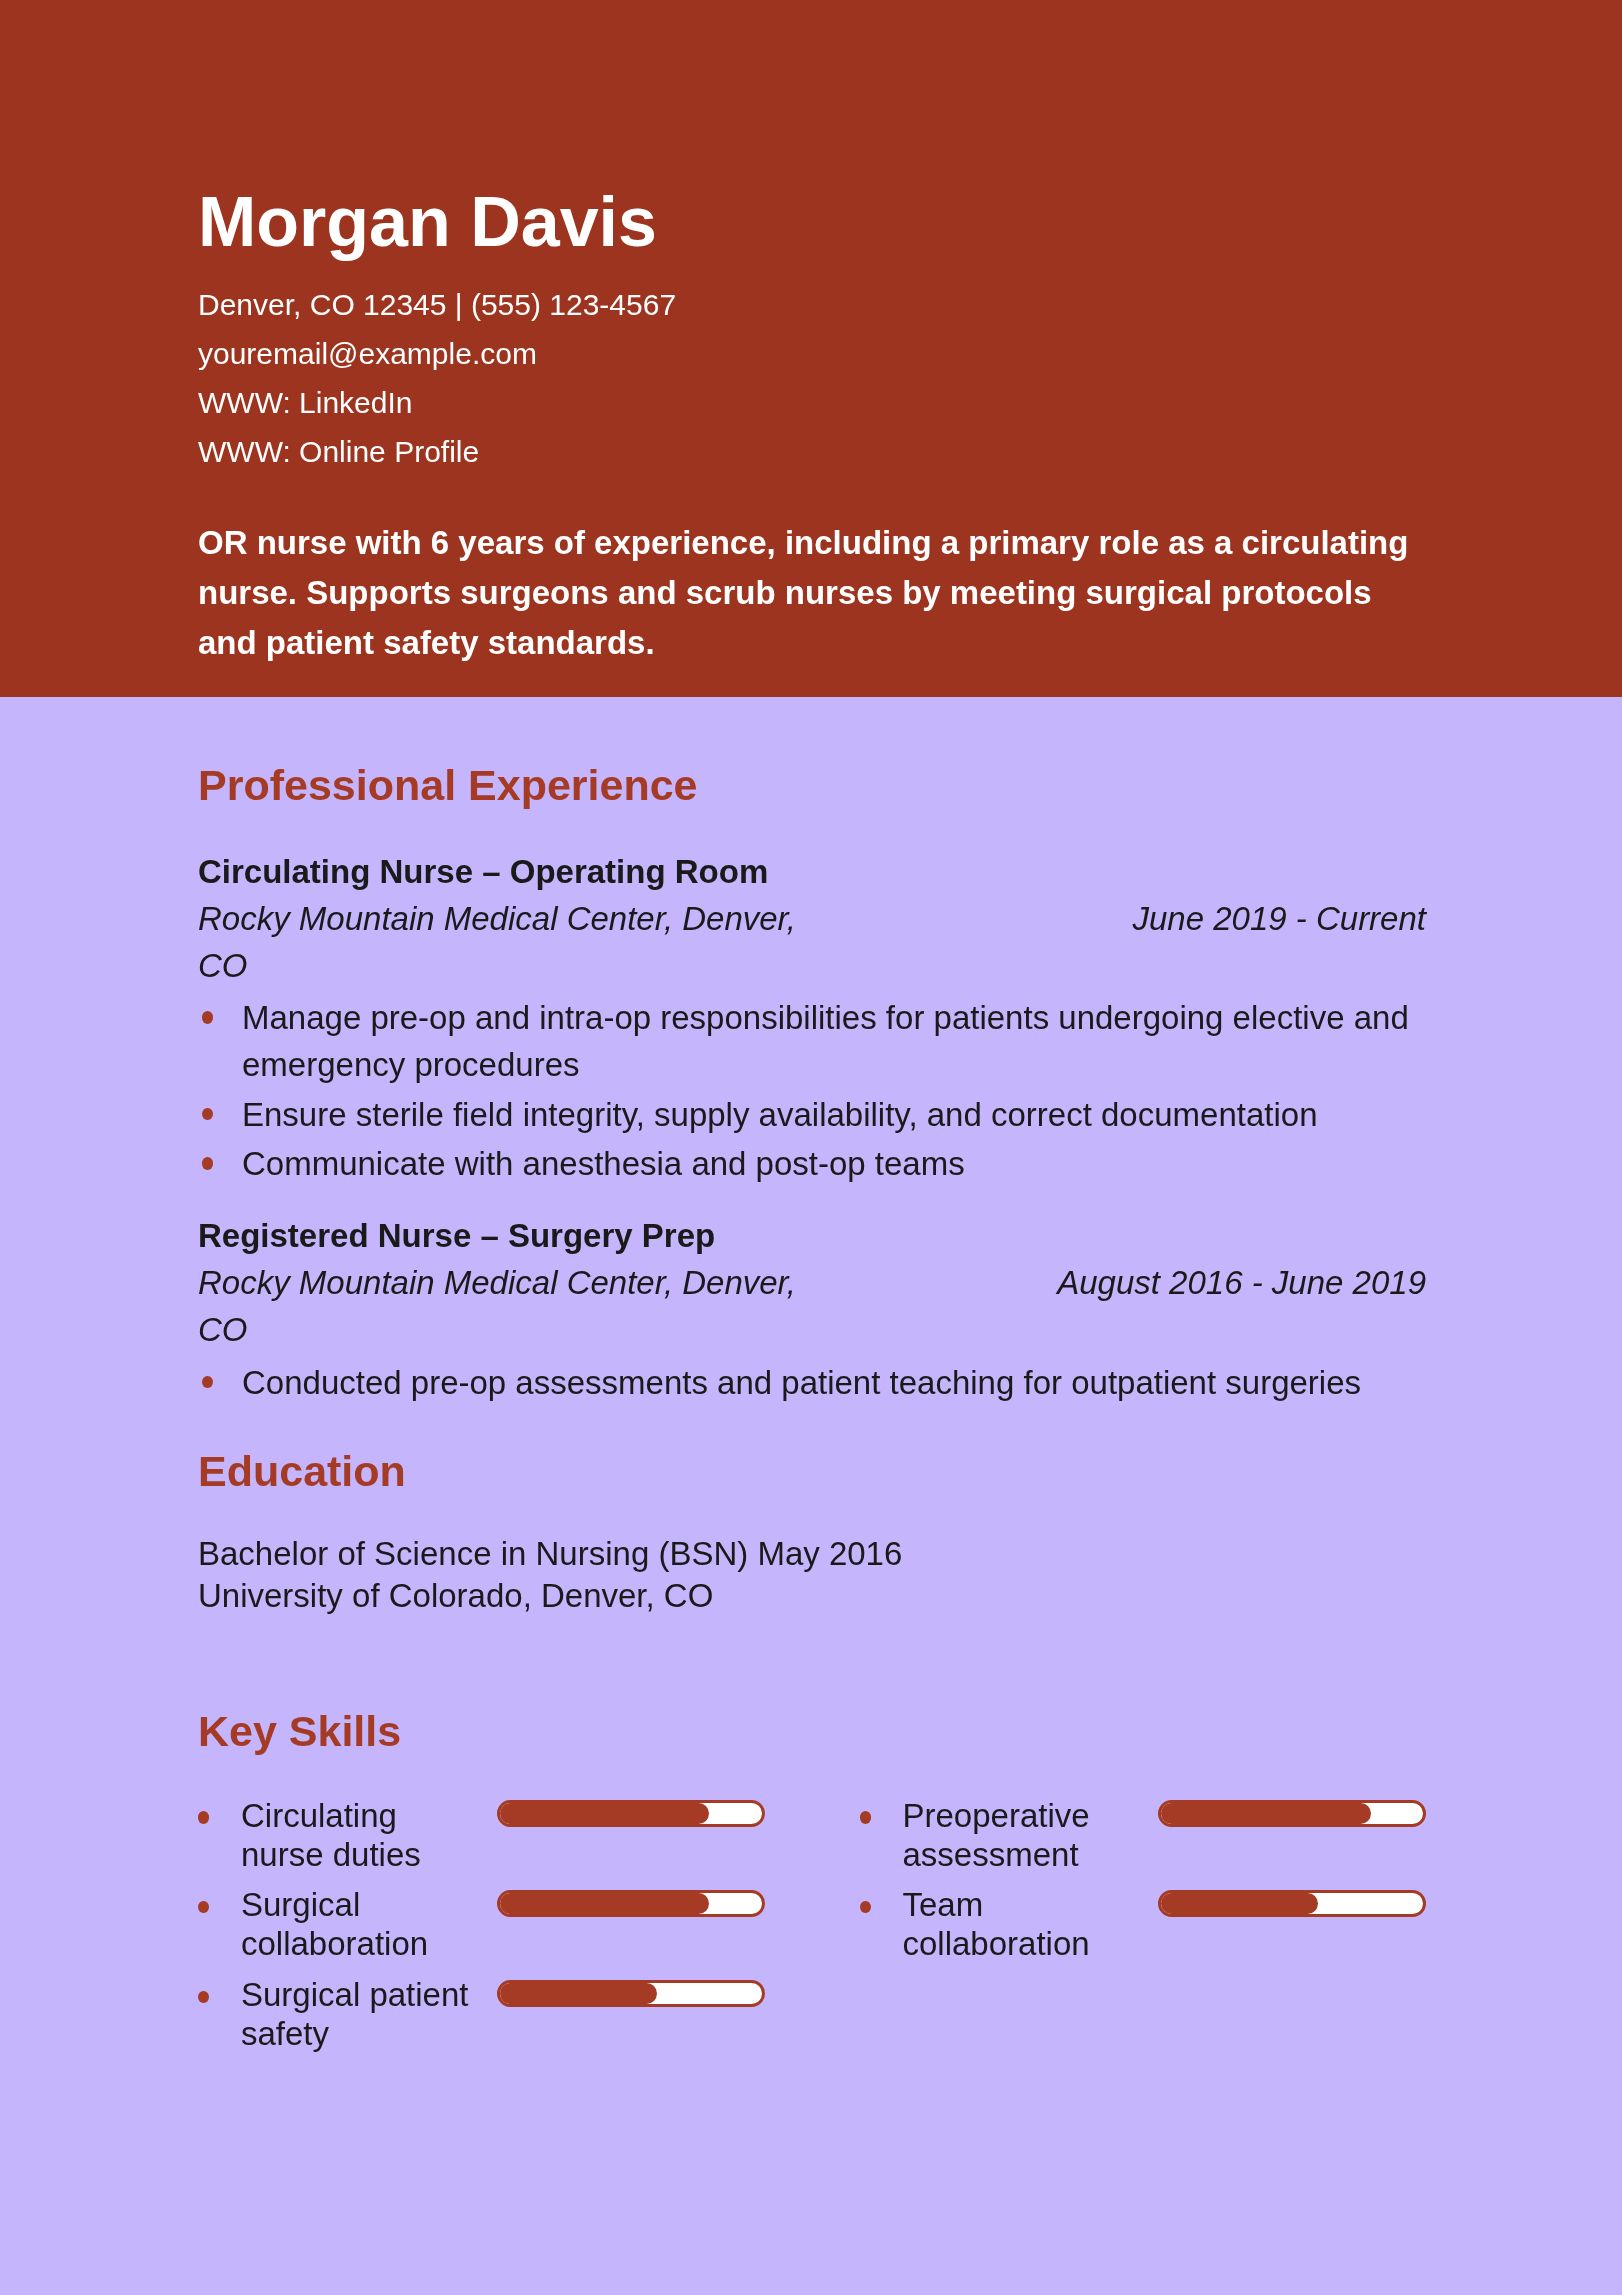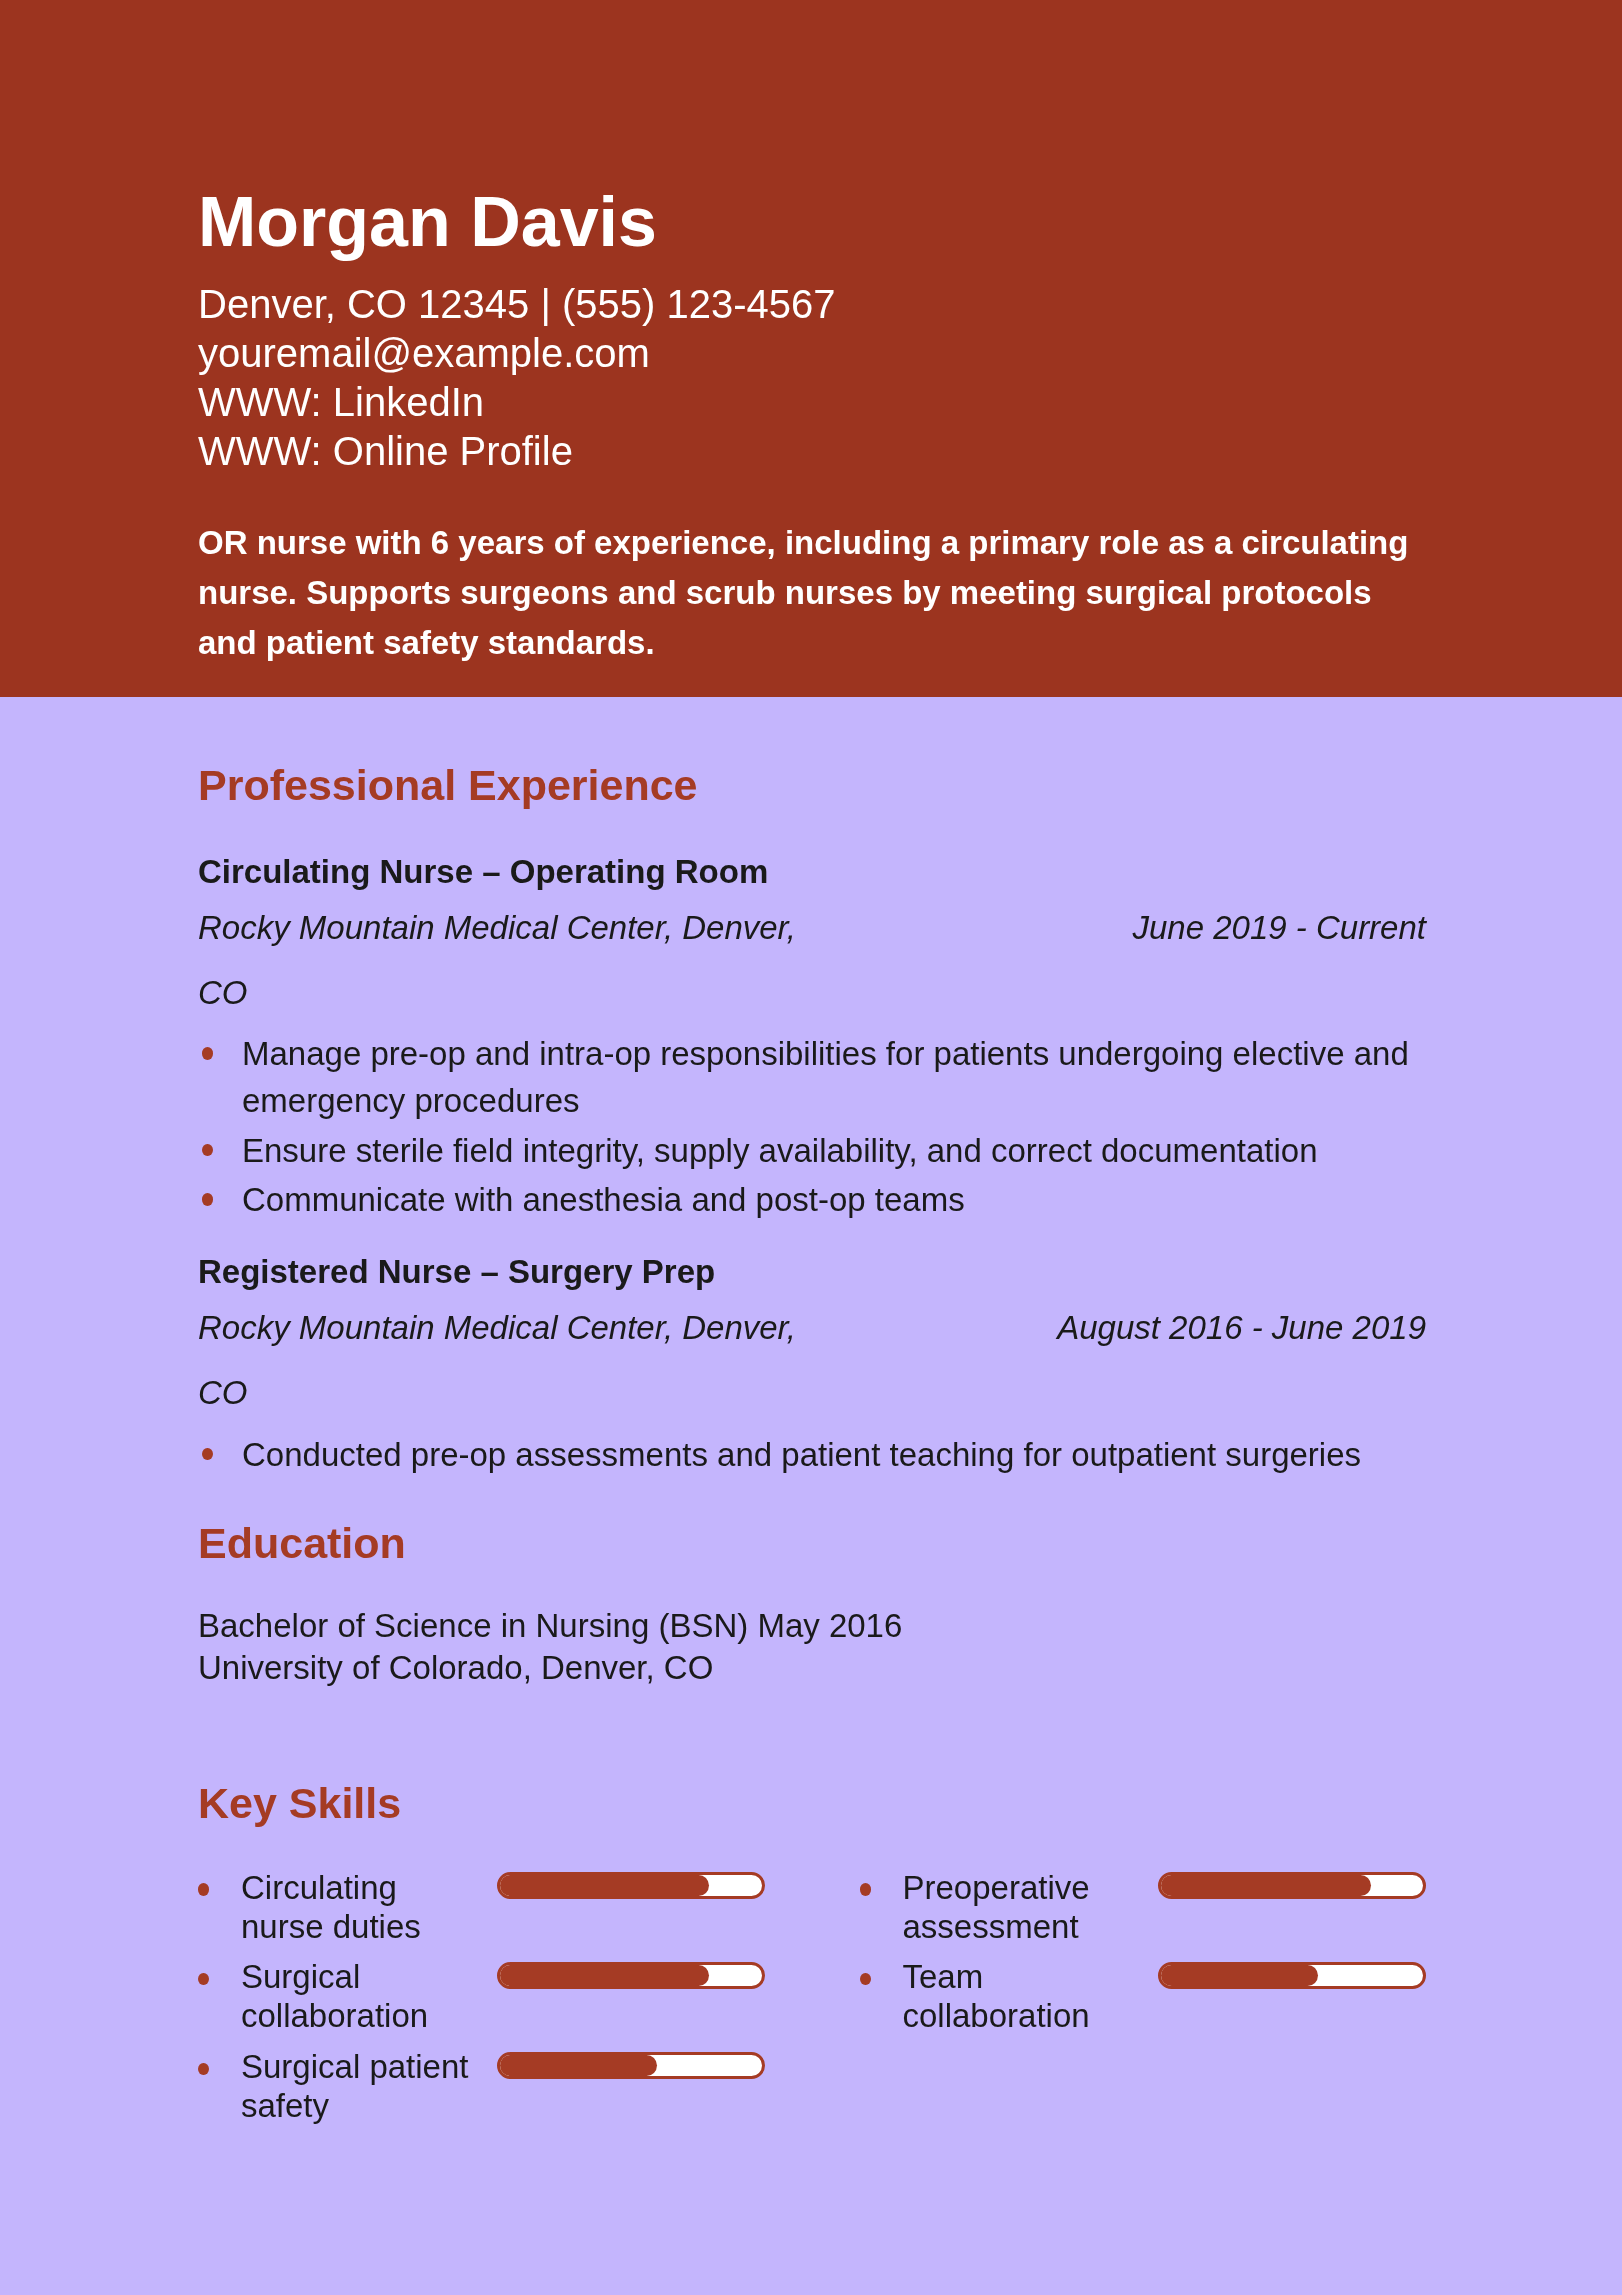--- a/index.html
+++ b/index.html
@@ -9,32 +9,32 @@
   }
   *{margin:0;padding:0;box-sizing:border-box;}
   html,body{background:#ffffff;}
   body{width:1622px;font-family:"Liberation Sans","DejaVu Sans",sans-serif;color:var(--ink);}
   .page{width:1622px;height:2295px;background:#c4b5fd;overflow:hidden;position:relative;}
 
   
   .hero{background:var(--header-bg);height:697px;padding:182px 196px 0 198px;color:#ffffff;}
   .hero-name{font-size:70px;font-weight:bold;line-height:1.15;letter-spacing:0;}
   .contact{margin-top:17px;}
-  .contact-line{font-size:40px;line-height:49px;font-weight:normal;}
+  .contact-line{font-size:30px;line-height:49px;font-weight:normal;}
   .summary{margin-top:42px;font-size:33px;line-height:50px;font-weight:bold;max-width:1228px;}
 
   
   .main{padding:0 196px 0 198px;}
   .section-title{font-size:43px;font-weight:bold;color:var(--accent);line-height:52px;}
 
   .section-experience{margin-top:62px;}
   .section-experience .section-title{margin-bottom:37px;}
   .job + .job{margin-top:25px;}
   .job-title{font-size:33px;font-weight:bold;line-height:47px;}
-  .job-meta{display:flex;align-items:flex-start;font-style:italic;font-size:33px;line-height:65px;}
+  .job-meta{display:flex;align-items:flex-start;font-style:italic;font-size:33px;line-height:47px;}
   .job-company{width:52%;}
   .job-dates{flex:1;text-align:right;white-space:nowrap;}
   ul.bullets{list-style:none;margin-top:5.2px;}
   ul.bullets li{position:relative;padding-left:44px;font-size:33px;line-height:47px;margin-bottom:2.6px;}
   ul.bullets li .dot{position:absolute;left:3.9px;top:17px;width:11px;height:12.4px;border-radius:50%;background:var(--accent);}
 
   .section-education{margin-top:39px;}
   .section-education .section-title{margin-bottom:36px;}
   .edu-line{font-size:33px;line-height:42px;}
 

